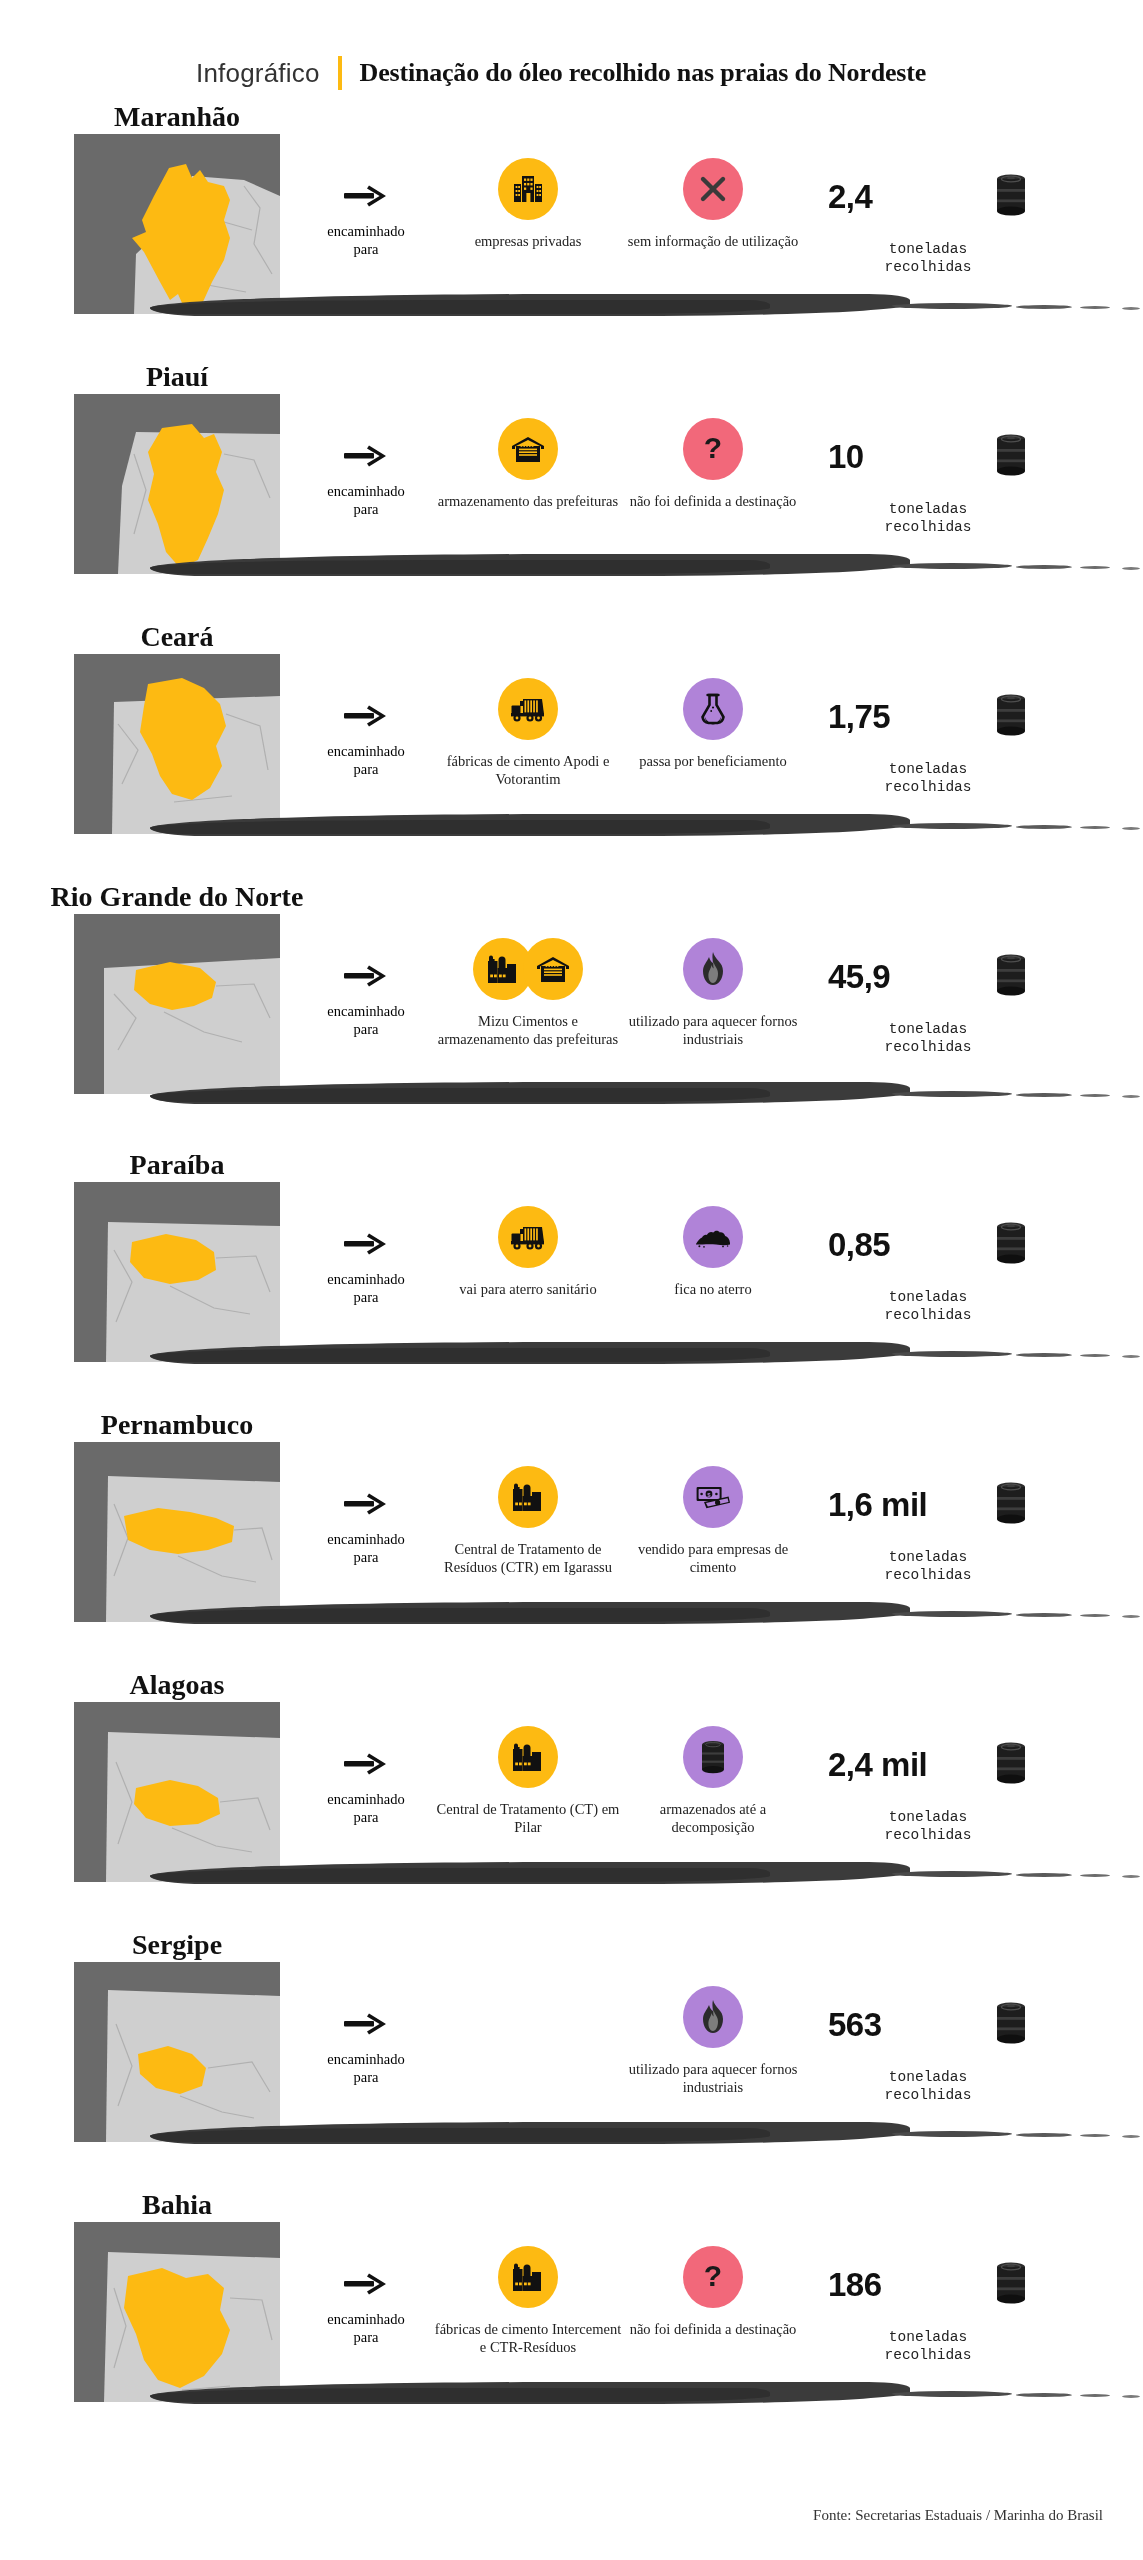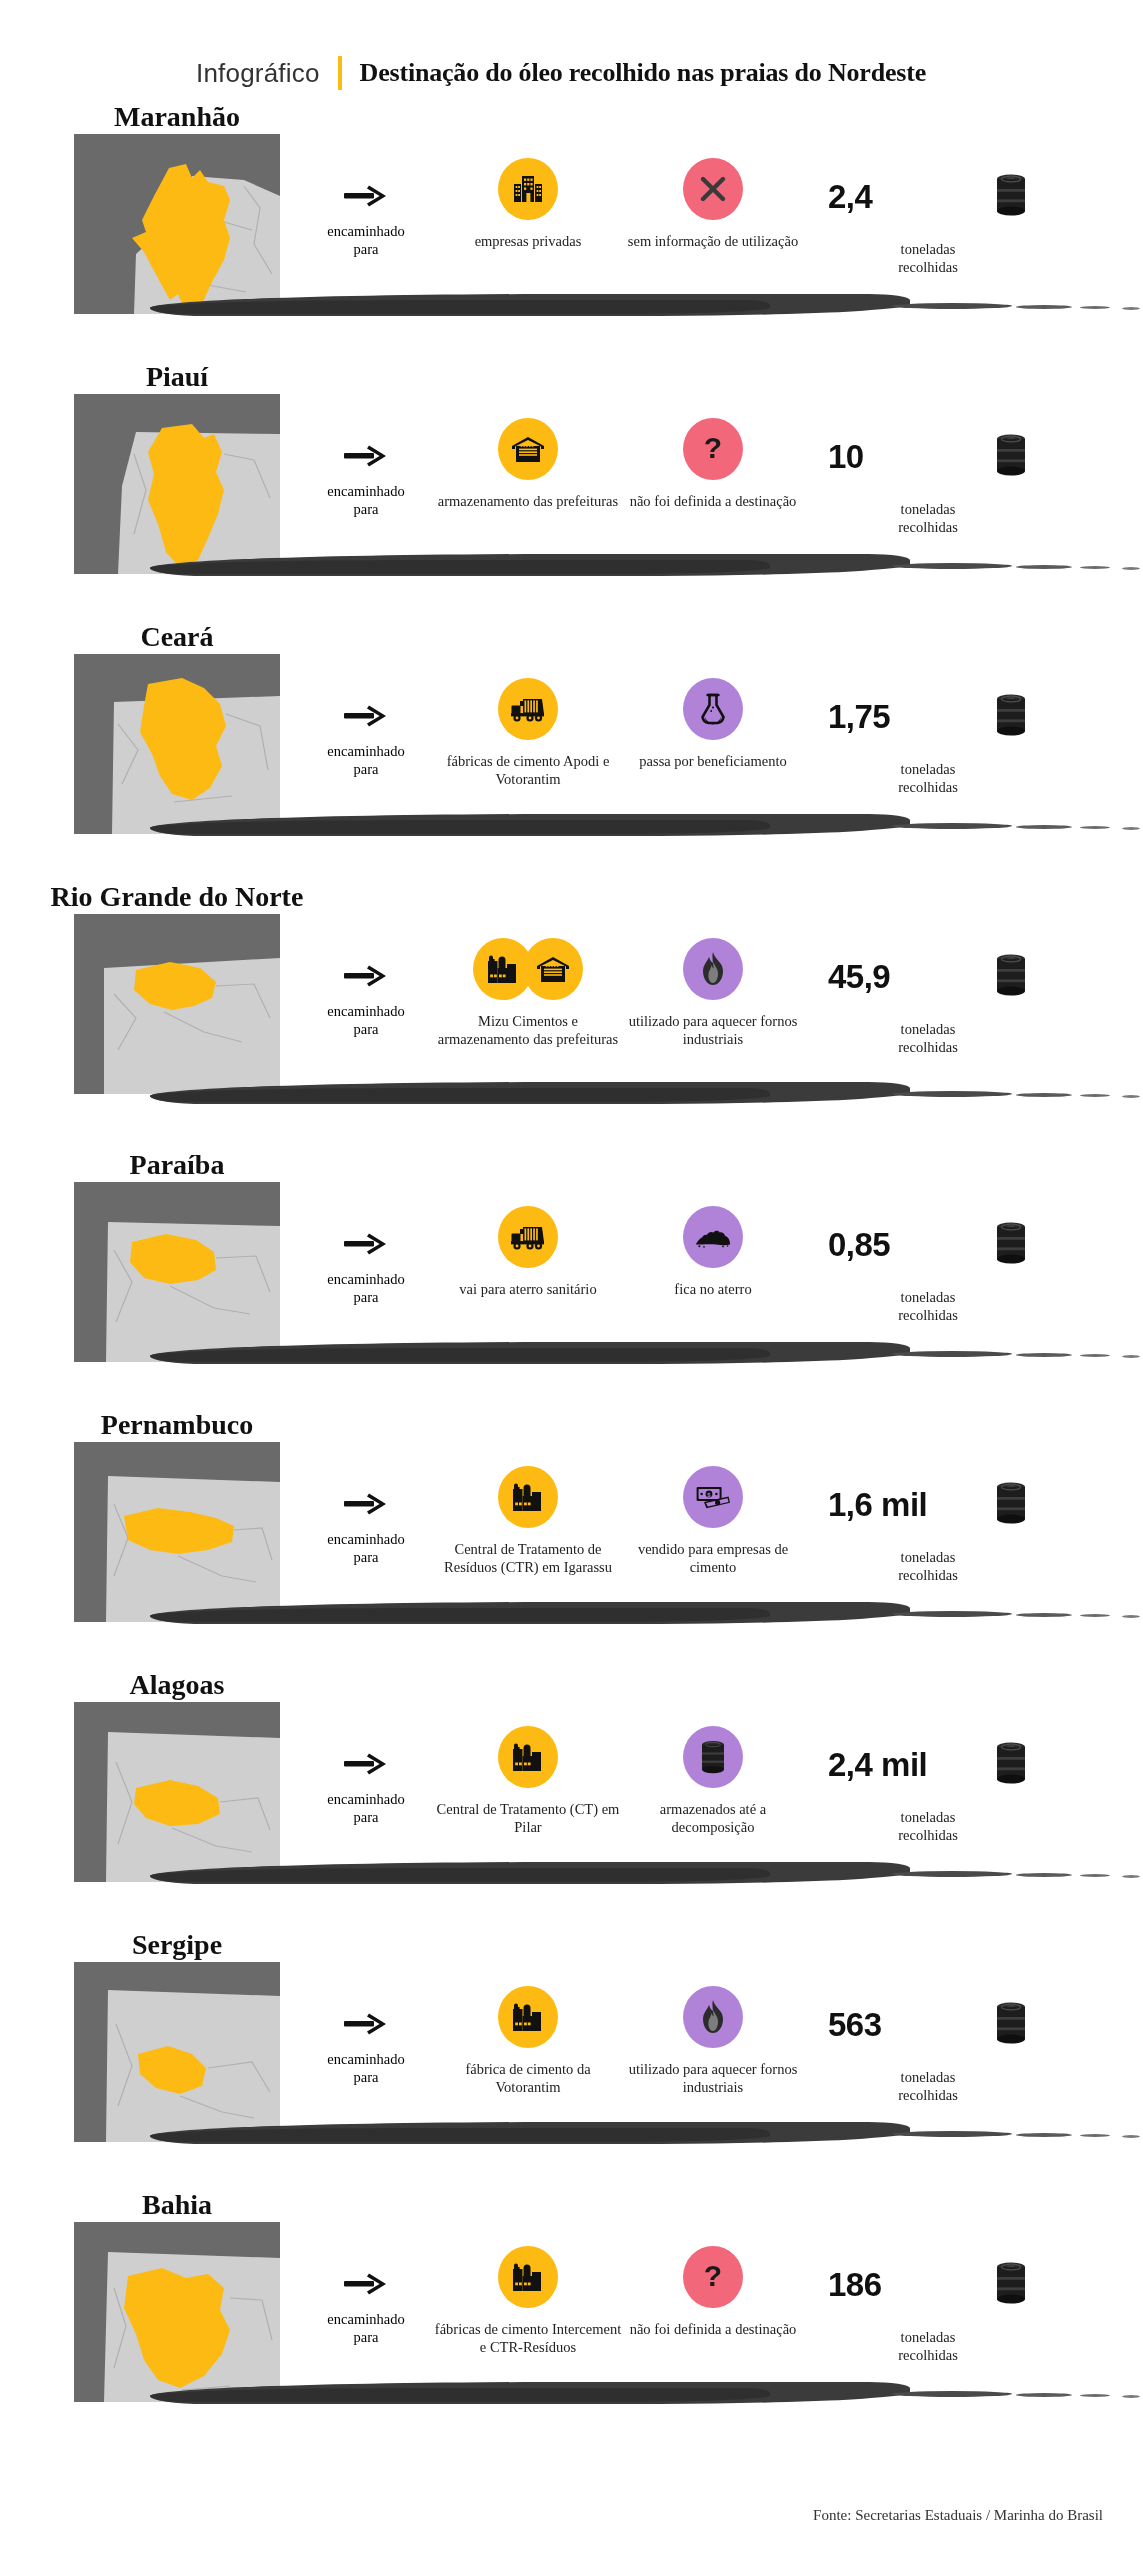--- a/index.html
+++ b/index.html
@@ -114,21 +114,21 @@
   .amt-line {
     display:flex; align-items:center; justify-content:space-between;
     height:62px;
   }
   .amt-value {
     font-family:"Liberation Sans", sans-serif;
     font-weight:bold; font-size:33px; color:#111;
     letter-spacing:-.5px; white-space:nowrap;
   }
   .amt-caption {
-    margin-top:12px; font-size:14.5px; line-height:1.26; color:#222;
+    margin-top:12px; font-size:14.5px; line-height:1.26; color:#222;font-family:Liberation Mono, monospace;
   }
 
   
   .smear {
     position:absolute;
     left:150px; right:0; height:40px;
     pointer-events:none;
   }
   .smear .blob {
     position:absolute; left:0; top:8px;
@@ -827,56 +827,115 @@
     </div>
     <div class="arrow-col">
       <div class="arrow-glyph"><svg width="46" height="26" viewBox="0 0 46 26">
             <g fill="#111">
     <rect x="1" y="10" width="30" height="5.4" rx="1"></rect>
     <path d="M26 2.5 L43 13 L26 23.5 L24 20.4 L36.6 13 L24 5.6 Z"></path>
   </g>
           </svg></div>
       <div class="arrow-label">encaminhado<br>para</div>
     </div>
+    <div class="use-col">
+      <div class="badge-wrap">
+          <span class="badge purple">
+            <svg width="30" height="36" viewBox="0 0 30 36">
+              <g>
+    <path d="M15 1 C17 9 25 11 25 20 C25 28 20.5 34 15 34 C9.5 34 5 28 5 20 C5 14 9 11 11 6 C12 9.5 13.5 11 15 12 C14.5 8 14 4 15 1 Z" fill="#2b2b2b"></path>
+    <path d="M15.5 11 C17 16 20 17.5 20 22.5 C20 28 17.6 32 15 32 C12.4 32 10.4 28.6 10.4 24.5 C10.4 20 13 17.5 13.6 14 C14.2 16.2 15 17 15.8 17.6 C15.2 15.4 15 13 15.5 11 Z" fill="#7d7d7d"></path>
+  </g>
+            </svg>
+          </span>
+        </div>
+      <div class="icon-caption">utilizado para aquecer fornos industriais</div>
+    </div>
+    <div class="amt-col">
+      <div class="amt-line">
+        <span class="amt-value">563</span>
+        <span><svg width="34" height="44" viewBox="0 0 34 44">
+              <g>
+    <ellipse cx="17" cy="6" rx="14" ry="4.6" fill="#2b2b2b"></ellipse>
+    <rect x="3" y="6" width="28" height="32" fill="#1d1d1d"></rect>
+    <ellipse cx="17" cy="38" rx="14" ry="4.6" fill="#0f0f0f"></ellipse>
+    <ellipse cx="17" cy="6" rx="9.6" ry="2.8" fill="none" stroke="#4e4e4e" stroke-width="1.2"></ellipse>
+    <ellipse cx="17" cy="5" rx="4" ry="1.2" fill="#3c3c3c"></ellipse>
+    <rect x="3" y="16" width="28" height="2.8" fill="#3d3d3d"></rect>
+    <rect x="3" y="26.4" width="28" height="2.8" fill="#3d3d3d"></rect>
+  </g>
+            </svg></span>
+      </div>
+      <div class="amt-caption">toneladas<br>recolhidas</div>
+    </div>
+    <div class="smear" style="top:188px">
+      <div class="blob"></div>
+        <div class="blob2"></div>
+      <div class="tail1"></div>
+        <div class="tail2"></div>
+        <div class="tail3"></div>
+      <div class="tail4"></div>
+    </div>
+    </div>
+    <div class="row">
+    <div class="map-col">
+      <div class="state-name">Bahia</div>
+      <div class="map-box">
+        <svg width="206" height="180" viewBox="0 0 206 180">
+          <rect x="0" y="0" width="206" height="180" fill="#6a6a6a"></rect>
+          <path d="M34,30 L206,36 L206,180 L30,180 Z" fill="#cfcfcf"></path>
+          <path d="M156,76 L188,78 L198,118" fill="none" stroke="#b0b0b0" stroke-width="1.2"></path>
+            <path d="M40,66 L52,104 L40,146" fill="none" stroke="#b0b0b0" stroke-width="1.2"></path>
+            <path d="M108,168 L156,164" fill="none" stroke="#b0b0b0" stroke-width="1.2"></path>
+          <path d="M54,54 L88,46 L112,56 L134,52 L150,66 L146,88 L156,108 L148,132 L130,154 L106,166 L84,158 L70,138 L62,112 L50,86 Z" fill="#FDBA12"></path>
+        </svg>
+      </div>
+    </div>
+    <div class="arrow-col">
+      <div class="arrow-glyph"><svg width="46" height="26" viewBox="0 0 46 26">
+            <g fill="#111">
+    <rect x="1" y="10" width="30" height="5.4" rx="1"></rect>
+    <path d="M26 2.5 L43 13 L26 23.5 L24 20.4 L36.6 13 L24 5.6 Z"></path>
+  </g>
+          </svg></div>
+      <div class="arrow-label">encaminhado<br>para</div>
+    </div>
     <div class="dest-col">
       <div class="badge-wrap">
           <span class="badge yellow">
             <svg width="36" height="34" viewBox="0 0 36 34">
               <g fill="#111">
     <path d="M4 9 L4 5.5 A2 2 0 0 1 6 3.5 A2 2 0 0 1 8 5.5 L8 7 L9.6 7 L9.6 9 Z"></path>
     <path d="M3 9 L12.5 9 L12.5 31 L3 31 Z"></path>
     <path d="M12.5 16 L12.5 31 L22 31 L22 16 Z"></path>
     <path d="M13.5 8 A3 3 0 0 1 20.5 8 L20.5 16 L13.5 16 Z"></path>
     <rect x="22" y="12" width="9" height="19"></rect>
     <rect x="5.2" y="22.5" width="2.8" height="2.8" fill="#FDBA12"></rect>
     <rect x="9" y="22.5" width="2.8" height="2.8" fill="#FDBA12"></rect>
     <rect x="14" y="22.5" width="2.8" height="2.8" fill="#FDBA12"></rect>
     <rect x="17.8" y="22.5" width="2.8" height="2.8" fill="#FDBA12"></rect>
   </g>
             </svg>
           </span>
         </div>
-      <div class="icon-caption">fábrica de cimento da Votorantim</div>
+      <div class="icon-caption">fábricas de cimento Intercement e CTR-Resíduos</div>
     </div>
     <div class="use-col">
       <div class="badge-wrap">
-          <span class="badge purple">
-            <svg width="30" height="36" viewBox="0 0 30 36">
-              <g>
-    <path d="M15 1 C17 9 25 11 25 20 C25 28 20.5 34 15 34 C9.5 34 5 28 5 20 C5 14 9 11 11 6 C12 9.5 13.5 11 15 12 C14.5 8 14 4 15 1 Z" fill="#2b2b2b"></path>
-    <path d="M15.5 11 C17 16 20 17.5 20 22.5 C20 28 17.6 32 15 32 C12.4 32 10.4 28.6 10.4 24.5 C10.4 20 13 17.5 13.6 14 C14.2 16.2 15 17 15.8 17.6 C15.2 15.4 15 13 15.5 11 Z" fill="#7d7d7d"></path>
-  </g>
-            </svg>
-          </span>
-        </div>
-      <div class="icon-caption">utilizado para aquecer fornos industriais</div>
+          <span class="badge red">
+            <svg width="34" height="34" viewBox="0 0 34 34">
+              <text x="17" y="26" font-family="Liberation Sans, sans-serif" font-size="30" font-weight="bold" fill="#1a1a1a" text-anchor="middle">?</text>
+            </svg>
+          </span>
+        </div>
+      <div class="icon-caption">não foi definida a destinação</div>
     </div>
     <div class="amt-col">
       <div class="amt-line">
-        <span class="amt-value">563</span>
+        <span class="amt-value">186</span>
         <span><svg width="34" height="44" viewBox="0 0 34 44">
               <g>
     <ellipse cx="17" cy="6" rx="14" ry="4.6" fill="#2b2b2b"></ellipse>
     <rect x="3" y="6" width="28" height="32" fill="#1d1d1d"></rect>
     <ellipse cx="17" cy="38" rx="14" ry="4.6" fill="#0f0f0f"></ellipse>
     <ellipse cx="17" cy="6" rx="9.6" ry="2.8" fill="none" stroke="#4e4e4e" stroke-width="1.2"></ellipse>
     <ellipse cx="17" cy="5" rx="4" ry="1.2" fill="#3c3c3c"></ellipse>
     <rect x="3" y="16" width="28" height="2.8" fill="#3d3d3d"></rect>
     <rect x="3" y="26.4" width="28" height="2.8" fill="#3d3d3d"></rect>
   </g>
@@ -886,94 +945,15 @@
     </div>
     <div class="smear" style="top:188px">
       <div class="blob"></div>
         <div class="blob2"></div>
       <div class="tail1"></div>
         <div class="tail2"></div>
         <div class="tail3"></div>
       <div class="tail4"></div>
     </div>
     </div>
-    <div class="row">
-    <div class="map-col">
-      <div class="state-name">Bahia</div>
-      <div class="map-box">
-        <svg width="206" height="180" viewBox="0 0 206 180">
-          <rect x="0" y="0" width="206" height="180" fill="#6a6a6a"></rect>
-          <path d="M34,30 L206,36 L206,180 L30,180 Z" fill="#cfcfcf"></path>
-          <path d="M156,76 L188,78 L198,118" fill="none" stroke="#b0b0b0" stroke-width="1.2"></path>
-            <path d="M40,66 L52,104 L40,146" fill="none" stroke="#b0b0b0" stroke-width="1.2"></path>
-            <path d="M108,168 L156,164" fill="none" stroke="#b0b0b0" stroke-width="1.2"></path>
-          <path d="M54,54 L88,46 L112,56 L134,52 L150,66 L146,88 L156,108 L148,132 L130,154 L106,166 L84,158 L70,138 L62,112 L50,86 Z" fill="#FDBA12"></path>
-        </svg>
-      </div>
-    </div>
-    <div class="arrow-col">
-      <div class="arrow-glyph"><svg width="46" height="26" viewBox="0 0 46 26">
-            <g fill="#111">
-    <rect x="1" y="10" width="30" height="5.4" rx="1"></rect>
-    <path d="M26 2.5 L43 13 L26 23.5 L24 20.4 L36.6 13 L24 5.6 Z"></path>
-  </g>
-          </svg></div>
-      <div class="arrow-label">encaminhado<br>para</div>
-    </div>
-    <div class="dest-col">
-      <div class="badge-wrap">
-          <span class="badge yellow">
-            <svg width="36" height="34" viewBox="0 0 36 34">
-              <g fill="#111">
-    <path d="M4 9 L4 5.5 A2 2 0 0 1 6 3.5 A2 2 0 0 1 8 5.5 L8 7 L9.6 7 L9.6 9 Z"></path>
-    <path d="M3 9 L12.5 9 L12.5 31 L3 31 Z"></path>
-    <path d="M12.5 16 L12.5 31 L22 31 L22 16 Z"></path>
-    <path d="M13.5 8 A3 3 0 0 1 20.5 8 L20.5 16 L13.5 16 Z"></path>
-    <rect x="22" y="12" width="9" height="19"></rect>
-    <rect x="5.2" y="22.5" width="2.8" height="2.8" fill="#FDBA12"></rect>
-    <rect x="9" y="22.5" width="2.8" height="2.8" fill="#FDBA12"></rect>
-    <rect x="14" y="22.5" width="2.8" height="2.8" fill="#FDBA12"></rect>
-    <rect x="17.8" y="22.5" width="2.8" height="2.8" fill="#FDBA12"></rect>
-  </g>
-            </svg>
-          </span>
-        </div>
-      <div class="icon-caption">fábricas de cimento Intercement e CTR-Resíduos</div>
-    </div>
-    <div class="use-col">
-      <div class="badge-wrap">
-          <span class="badge red">
-            <svg width="34" height="34" viewBox="0 0 34 34">
-              <text x="17" y="26" font-family="Liberation Sans, sans-serif" font-size="30" font-weight="bold" fill="#1a1a1a" text-anchor="middle">?</text>
-            </svg>
-          </span>
-        </div>
-      <div class="icon-caption">não foi definida a destinação</div>
-    </div>
-    <div class="amt-col">
-      <div class="amt-line">
-        <span class="amt-value">186</span>
-        <span><svg width="34" height="44" viewBox="0 0 34 44">
-              <g>
-    <ellipse cx="17" cy="6" rx="14" ry="4.6" fill="#2b2b2b"></ellipse>
-    <rect x="3" y="6" width="28" height="32" fill="#1d1d1d"></rect>
-    <ellipse cx="17" cy="38" rx="14" ry="4.6" fill="#0f0f0f"></ellipse>
-    <ellipse cx="17" cy="6" rx="9.6" ry="2.8" fill="none" stroke="#4e4e4e" stroke-width="1.2"></ellipse>
-    <ellipse cx="17" cy="5" rx="4" ry="1.2" fill="#3c3c3c"></ellipse>
-    <rect x="3" y="16" width="28" height="2.8" fill="#3d3d3d"></rect>
-    <rect x="3" y="26.4" width="28" height="2.8" fill="#3d3d3d"></rect>
-  </g>
-            </svg></span>
-      </div>
-      <div class="amt-caption">toneladas<br>recolhidas</div>
-    </div>
-    <div class="smear" style="top:188px">
-      <div class="blob"></div>
-        <div class="blob2"></div>
-      <div class="tail1"></div>
-        <div class="tail2"></div>
-        <div class="tail3"></div>
-      <div class="tail4"></div>
-    </div>
-    </div>
   </div>
 
 <div class="footer">Fonte: Secretarias Estaduais / Marinha do Brasil</div>
 
 </body></html>

